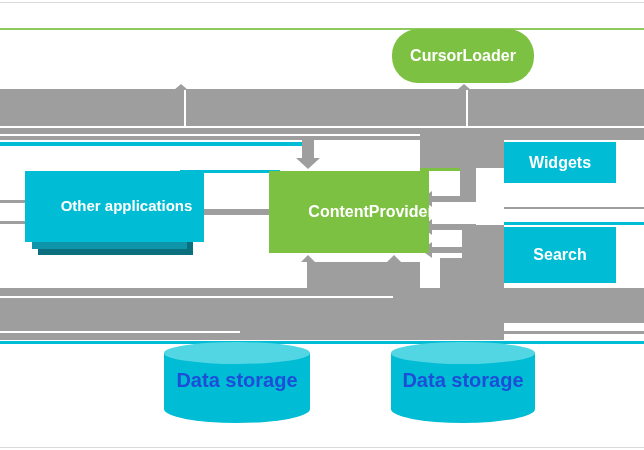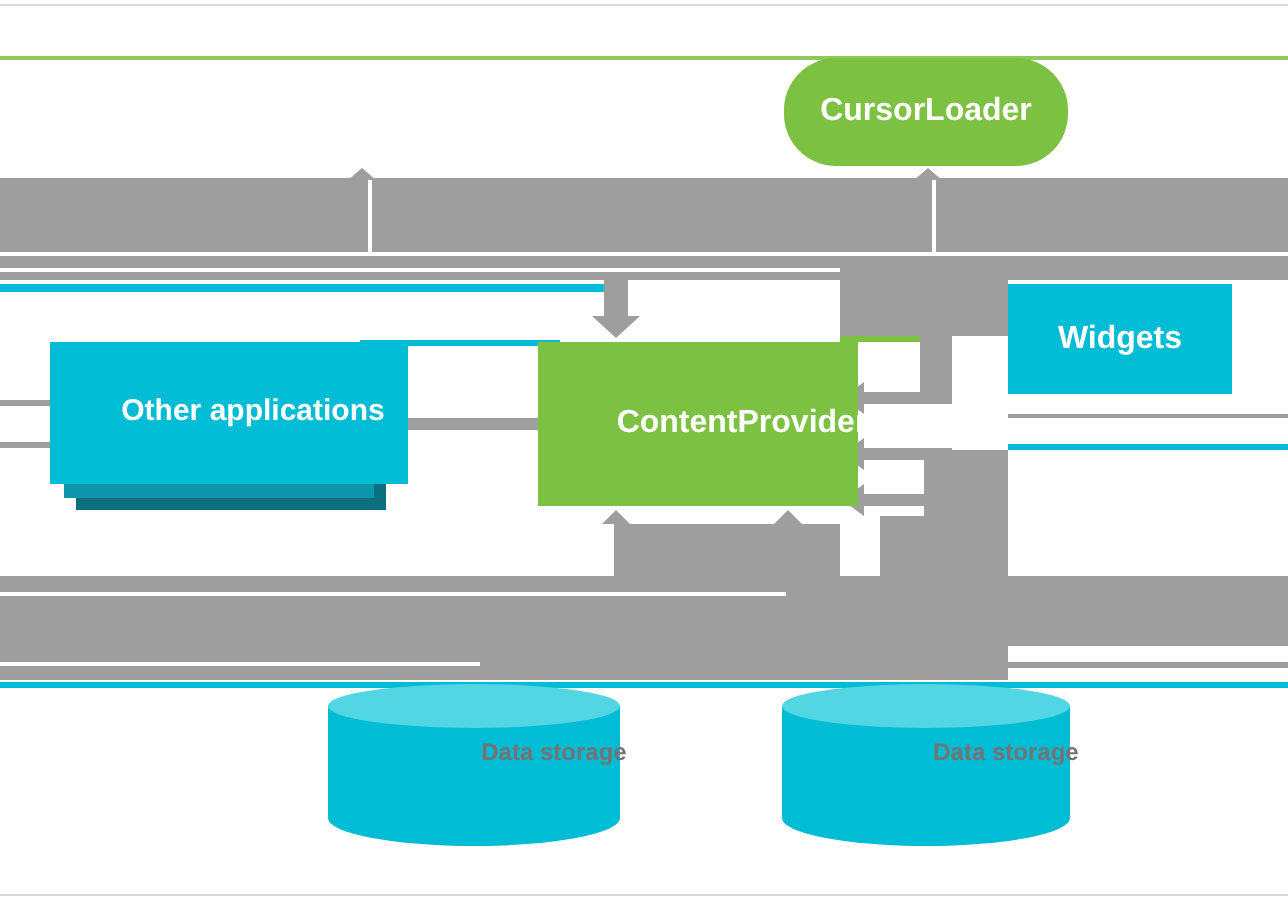--- a/index.html
+++ b/index.html
@@ -20,21 +20,21 @@
   }
   .green{background:#7dc142;}
   .cyanbox{background:#00bcd4;}
   .shadow1{position:absolute;background:#0e95aa;}
   .shadow2{position:absolute;background:#0c6f7e;}
   .cylinder{position:absolute;width:146px;height:84px;}
   .cyl-body{position:absolute;left:0;top:11px;width:100%;height:70px;background:#00bcd4;
     border-radius:0 0 50% 50% / 0 0 14px 14px;}
   .cyl-top{position:absolute;left:0;top:0;width:100%;height:22px;background:#53d6e4;border-radius:50%;}
   .cyl-label{position:absolute;left:0;top:27px;width:100%;text-align:center;
-    color:#737373;font-weight:bold;font-size:12px;padding-left:40px;}
+    color:#1d4ed8;font-weight:bold;font-size:20px;}
 </style>
 </head>
 <body>
 
 <div class="stage">
 
   <div class="hairline" style="left:0;top:2px;width:644px;height:1px;"></div>
   <div class="greenline" style="left:0;top:28px;width:644px;height:2px;"></div>
   <div class="hairline" style="left:0;top:447px;width:644px;height:1px;"></div>
 
@@ -97,24 +97,27 @@
   <div class="shadow2" style="left:38px;top:184px;width:155px;height:71px;"></div>
   <div class="shadow1" style="left:32px;top:178px;width:155px;height:71px;"></div>
   <div class="node cyanbox" style="left:25px;top:171px;width:155px;height:71px;font-size:15px;padding-left:24px;">
     <span>Other applications</span>
   </div>
 
   <div class="node green" style="left:269px;top:171px;width:116px;height:82px;padding-left:44px;">
     <span>ContentProvider</span>
   </div>
 
-  <div class="node cyanbox" style="left:504px;top:142px;width:112px;height:55px;">
+  <div class="node cyanbox" style="left:504px;top:142px;width:112px;height:41px;">
     <span>Widgets</span>
   </div>
 
+  <div class="node cyanbox" style="left:504px;top:227px;width:112px;height:56px;">
+    <span>Search</span>
+  </div>
 
   <div class="cylinder" style="left:164px;top:342px;">
     <div class="cyl-body"></div>
     <div class="cyl-top"></div>
     <div class="cyl-label">Data storage</div>
   </div>
 
   <div class="cylinder" style="left:391px;top:342px;width:144px;">
     <div class="cyl-body"></div>
     <div class="cyl-top"></div>

